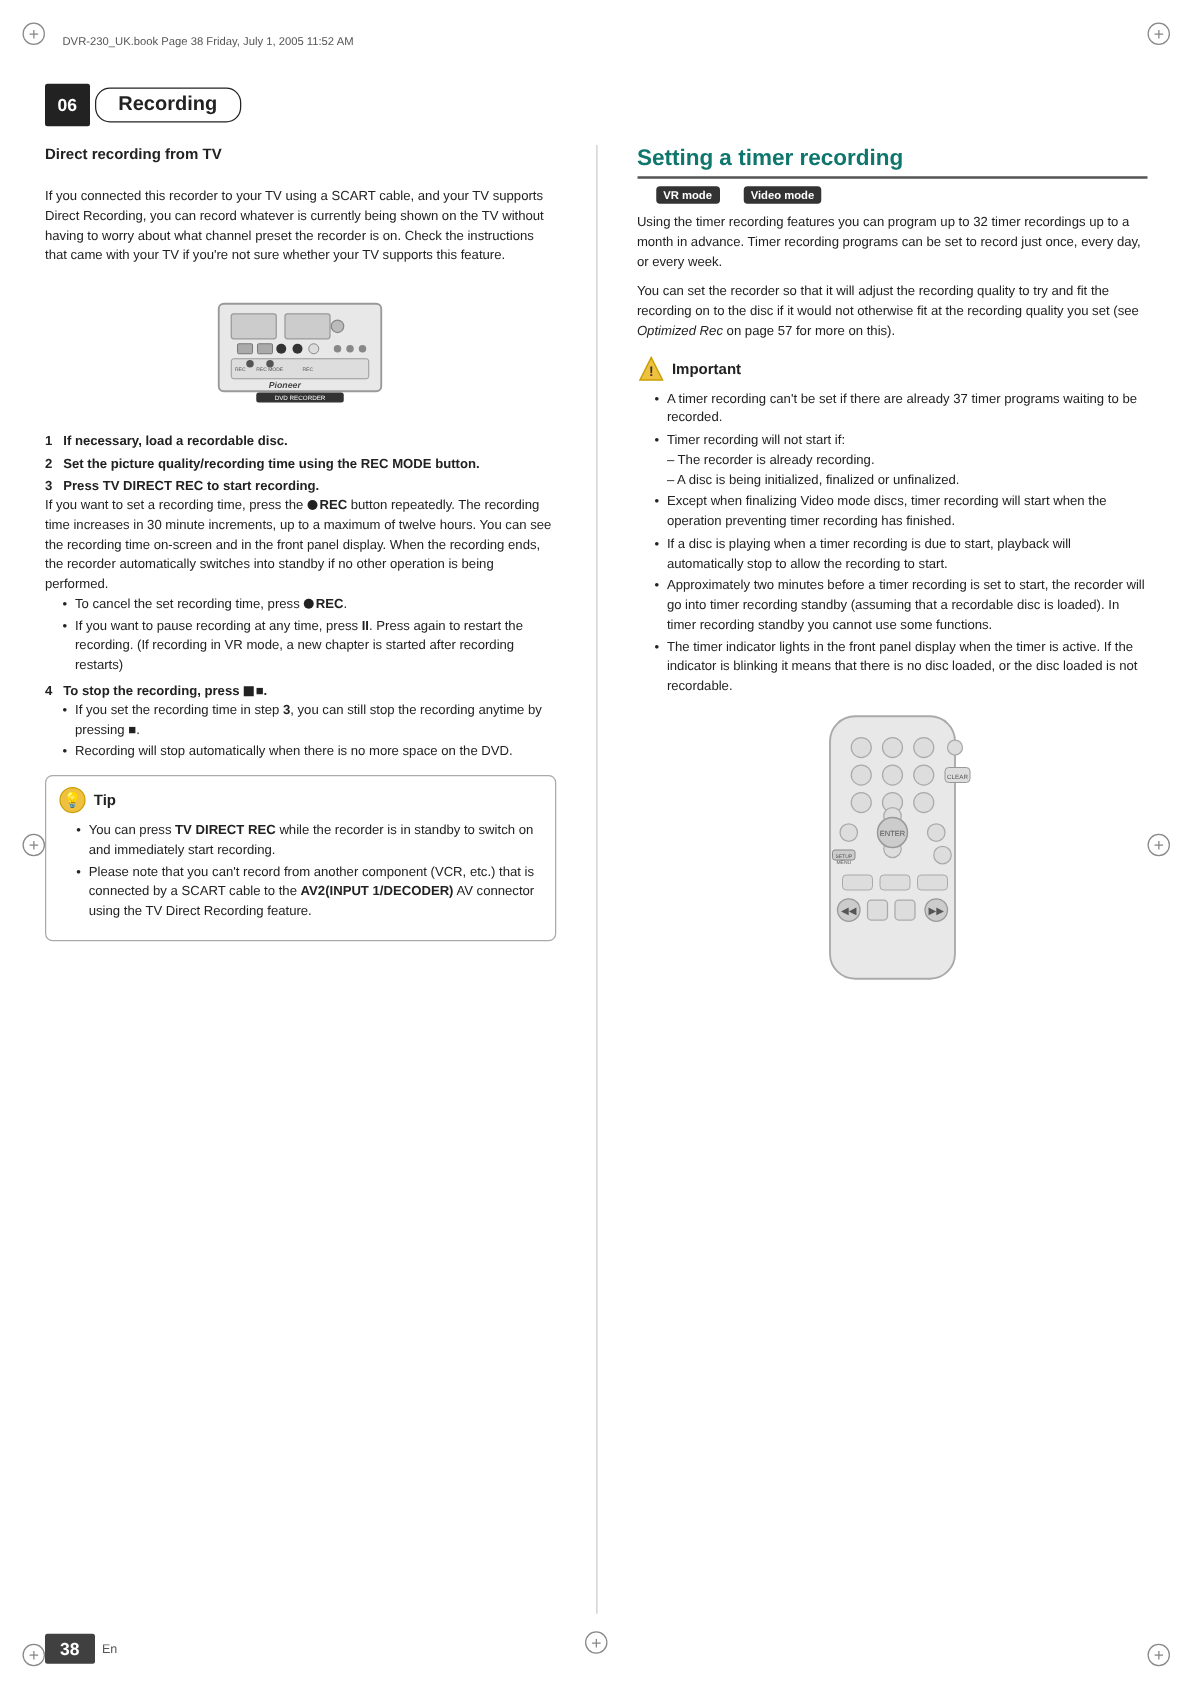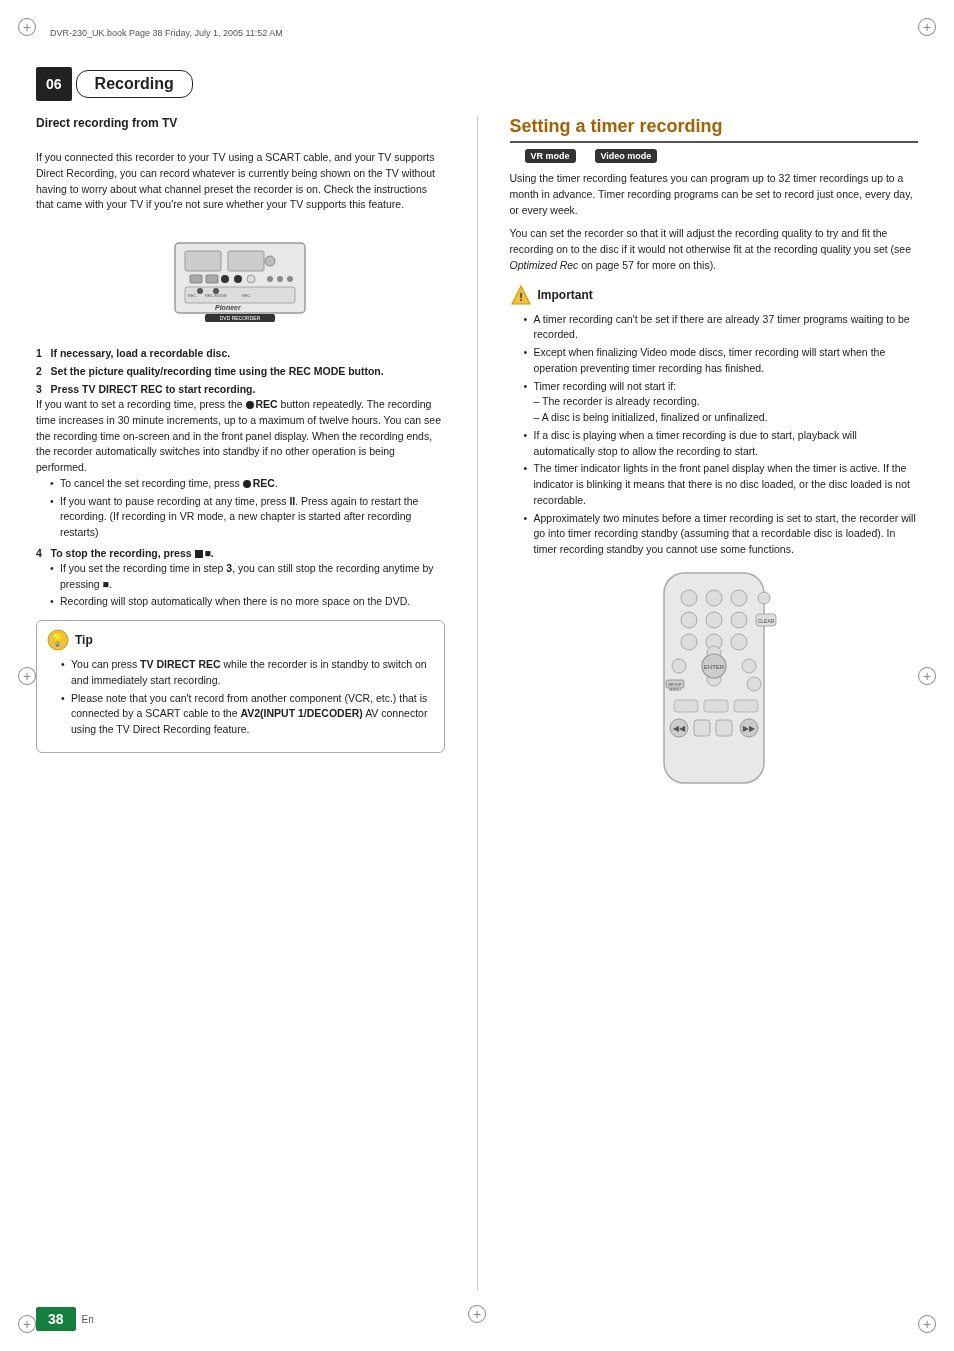--- a/index.html
+++ b/index.html
@@ -166,21 +166,21 @@
       margin-right: 6px;
       display: inline-flex;
       align-items: center;
       justify-content: center;
     }
 
     
     .setting-title {
       font-size: 18px;
       font-weight: bold;
-      color: #a16207;
+      color: #0f766e;
       margin-bottom: 6px;
       border-bottom: 2px solid #555;
       padding-bottom: 4px;
     }
 
     .mode-badges {
       display: flex;
       gap: 4px;
       margin-bottom: 8px;
     }
@@ -215,21 +215,21 @@
     .footer {
       position: absolute;
       bottom: 20px;
       left: 36px;
       right: 36px;
       display: flex;
       align-items: center;
       justify-content: flex-start;
     }
     .page-num-badge {
-      background: #15803d;
+      background: #404040;
       color: #fff;
       font-size: 14px;
       font-weight: bold;
       padding: 4px 12px;
       border-radius: 2px;
       margin-right: 6px;
     }
     .page-lang {
       font-size: 10px;
       color: #555;
@@ -429,25 +429,25 @@
     <div class="important-box">
       <div class="important-header">
         <svg class="important-icon" width="22" height="22" viewBox="0 0 22 22" xmlns="http://www.w3.org/2000/svg">
           <polygon points="11,2 20,20 2,20" fill="#f0c040" stroke="#c8a000" stroke-width="1.2"></polygon>
           <text x="11" y="17" font-size="11" text-anchor="middle" fill="#333" font-weight="bold">!</text>
         </svg>
         <span>Important</span>
       </div>
       <ul class="bullet-list">
         <li>A timer recording can't be set if there are already 37 timer programs waiting to be recorded.</li>
+        <li>Timer recording will not start if:<br>– The recorder is already recording.<br>– A disc is being initialized, finalized or unfinalized.</li>
         <li>Except when finalizing Video mode discs, timer recording will start when the operation preventing timer recording has finished.</li>
-        <li>Timer recording will not start if:<br>– The recorder is already recording.<br>– A disc is being initialized, finalized or unfinalized.</li>
         <li>If a disc is playing when a timer recording is due to start, playback will automatically stop to allow the recording to start.</li>
+        <li>Approximately two minutes before a timer recording is set to start, the recorder will go into timer recording standby (assuming that a recordable disc is loaded). In timer recording standby you cannot use some functions.</li>
         <li>The timer indicator lights in the front panel display when the timer is active. If the indicator is blinking it means that there is no disc loaded, or the disc loaded is not recordable.</li>
-        <li>Approximately two minutes before a timer recording is set to start, the recorder will go into timer recording standby (assuming that a recordable disc is loaded). In timer recording standby you cannot use some functions.</li>
       </ul>
     </div>
 
     <svg class="remote-control" viewBox="0 0 140 220" xmlns="http://www.w3.org/2000/svg">
 
       <rect x="20" y="5" width="100" height="210" rx="20" fill="#e8e8e8" stroke="#aaa" stroke-width="1.5"></rect>
 
       <circle cx="45" cy="30" r="8" fill="#ddd" stroke="#aaa" stroke-width="1"></circle>
       <circle cx="70" cy="30" r="8" fill="#ddd" stroke="#aaa" stroke-width="1"></circle>
       <circle cx="95" cy="30" r="8" fill="#ddd" stroke="#aaa" stroke-width="1"></circle>

